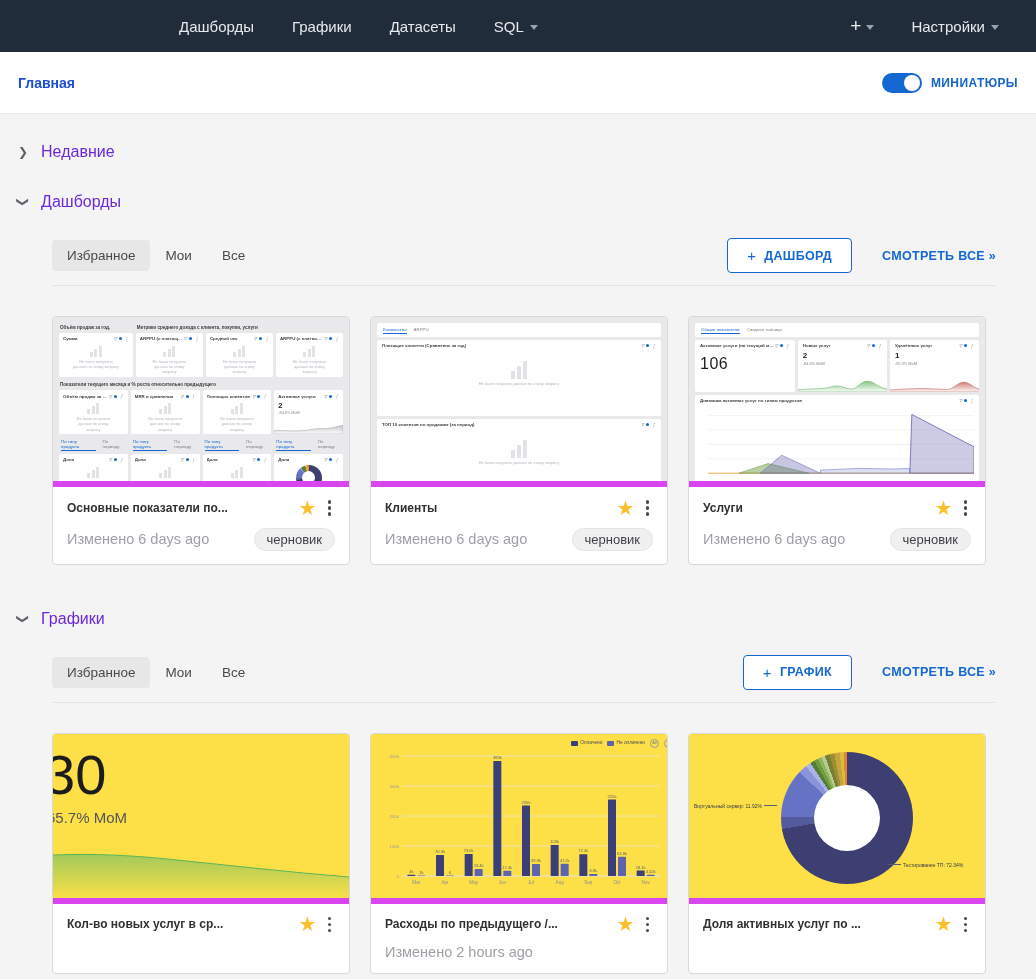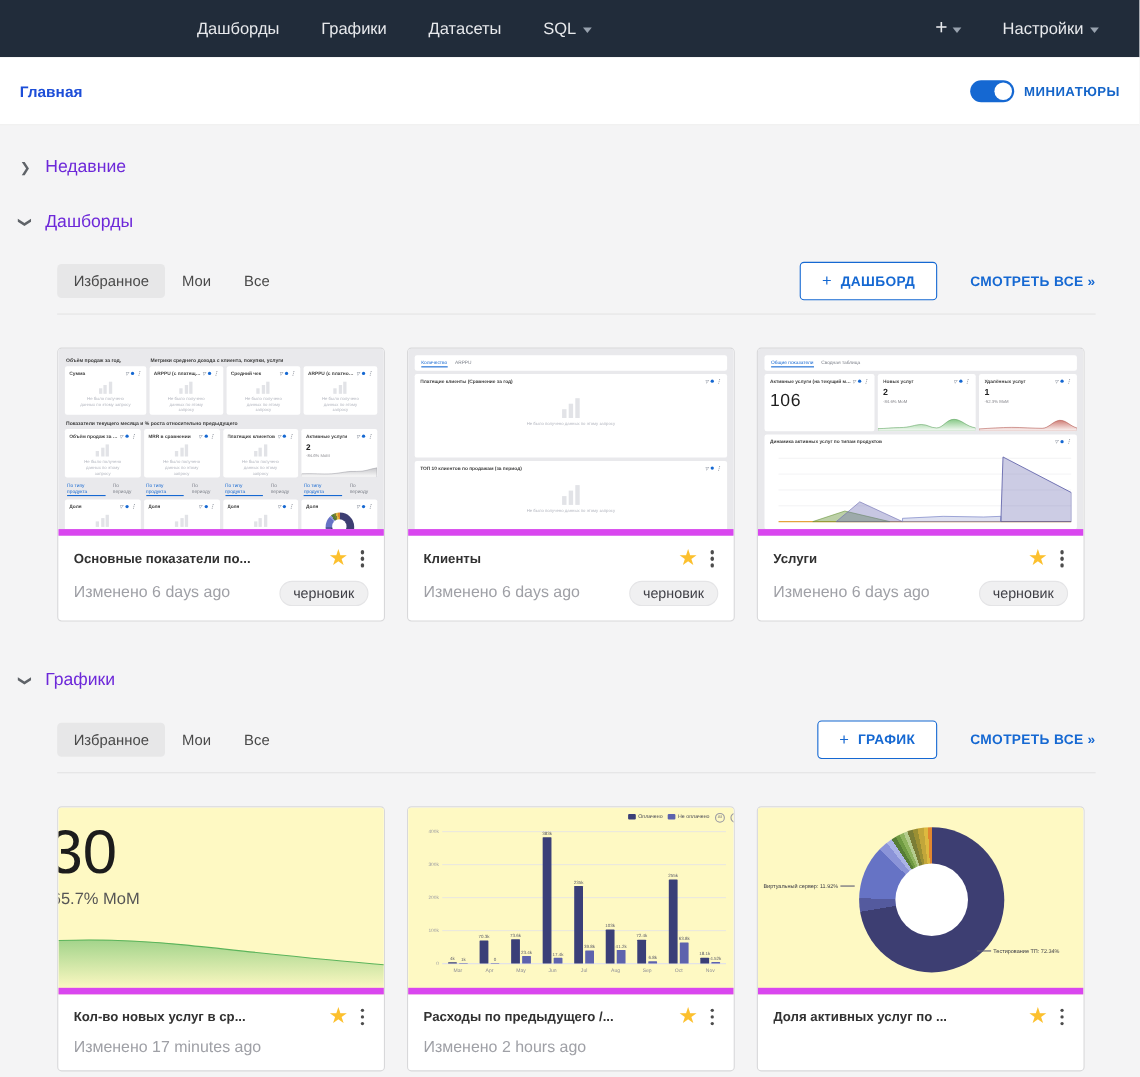--- a/index.html
+++ b/index.html
@@ -92,21 +92,21 @@
   .d3-kpis { display:grid; grid-template-columns:1.12fr 1fr 1fr; gap:3px; margin-top:3px; }
   .d3-tile { background:#fff; border-radius:2px; padding:3px 5px; height:52px; position:relative; overflow:hidden; }
   .d3-big { font-size:16px; font-weight:400; color:#1e1e1e; margin-top:6px; letter-spacing:.5px; }
   .d3-val { font-size:8px; font-weight:700; color:#222; margin-top:2px; }
   .d3-delta { font-size:3.9px; color:#87878d; margin-top:1px; }
   .d3-spark { position:absolute; left:0; right:0; bottom:0; height:15px; width:100%; }
   .d3-panel { background:#fff; border-radius:2px; margin-top:3px; padding:3px 5px; height:86px; }
   .d3-area { width:100%; height:72px; margin-top:2px; }
 
   
-  .cthumb { background:#fef9c3; }
+  .cthumb { background:#fde047; }
   .c1-num { font-size:56px; color:#1c1c1c; margin:10px 0 0 -9px; line-height:1.1; }
   .c1-delta { font-size:15px; color:#555; margin:4px 0 0 -6px; }
   .c1-area { position:absolute; left:0; right:0; bottom:0; height:52px; width:100%; }
 
   .bar-legend { position:absolute; top:5px; right:0; display:flex; align-items:center; gap:5px; font-size:4.8px; color:#4c4c55; z-index:2; }
   .lg-sq { width:7px; height:5px; border-radius:1px; display:inline-block; margin-right:2px; vertical-align:middle; }
   .lg-circle { width:9px; height:9px; border:.6px solid #9a9aa2; border-radius:50%; display:flex; align-items:center; justify-content:center; font-size:3.6px; color:#71717a; flex:none; }
   .lg-clip { margin-right:-6px; }
   .bar-svg { position:absolute; left:5px; top:6px; }
 
@@ -667,23 +667,20 @@
         </div>
         <div class="card-footer">
           <div class="title-row">
             <div class="card-title">Кол-во новых услуг в ср...</div>
             <span class="star">★</span>
             <div class="kebab">
                 <i></i>
                 <i></i>
                 <i></i>
               </div>
-          </div>
-          <div class="meta-row">
-            <span class="modified">Изменено 17 minutes ago</span>
           </div>
         </div>
       </div>
 
       <div class="card">
         <div class="thumb cthumb">
           <div class="bar-legend">
             <span><i class="lg-sq" style="background:#3a3f78"></i><span>Оплачено</span></span>
             <span><i class="lg-sq" style="background:#5d63ad"></i><span>Не оплачено</span></span>
             <span class="lg-circle">All</span>

